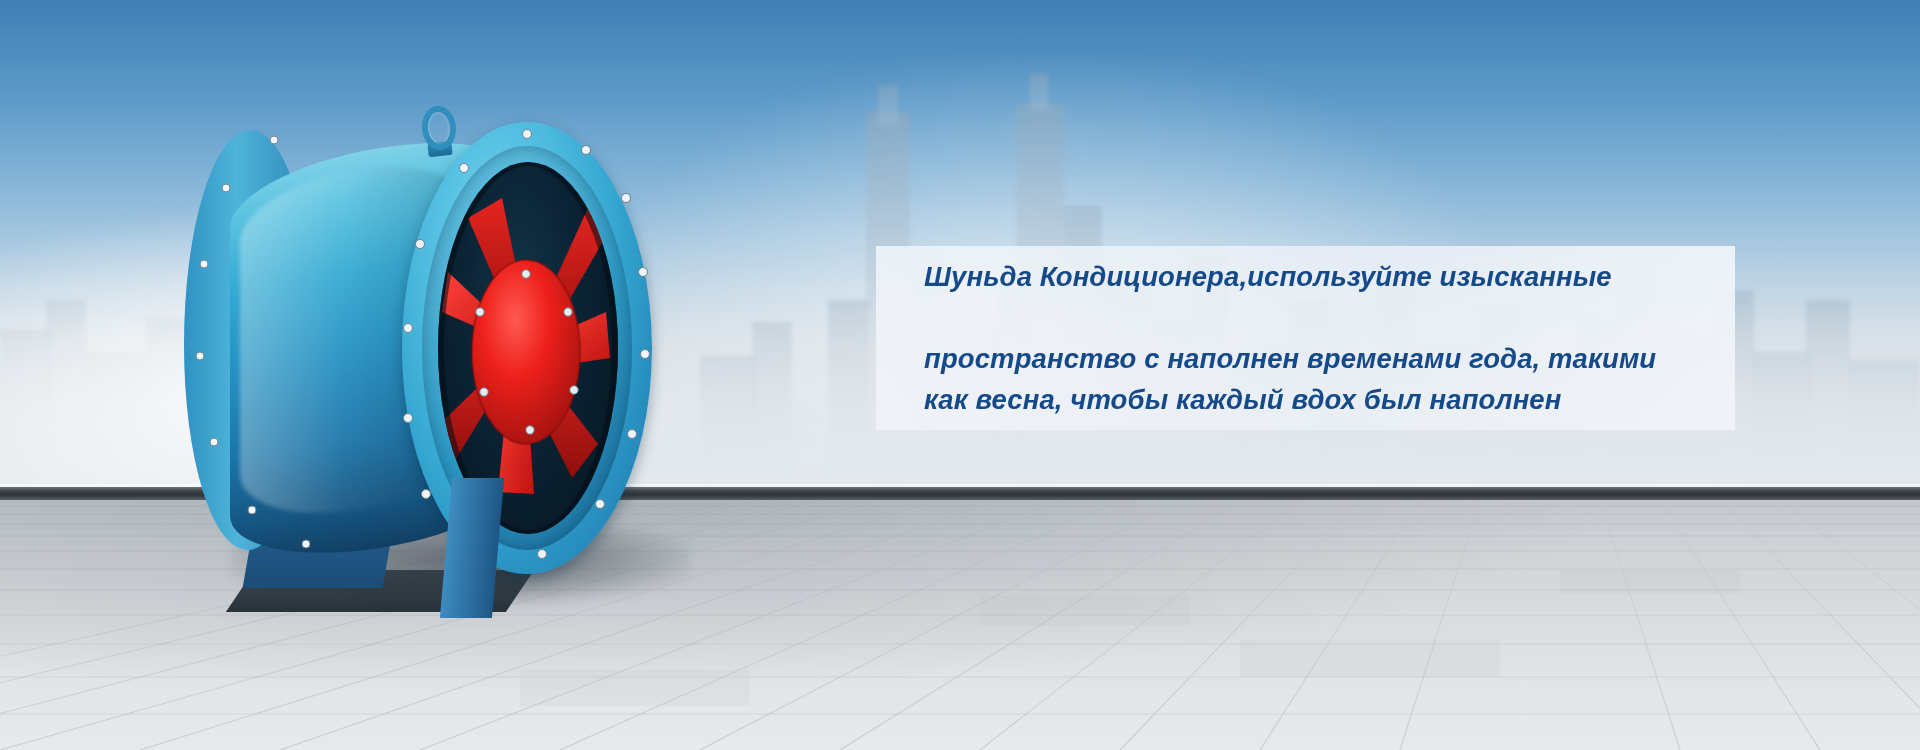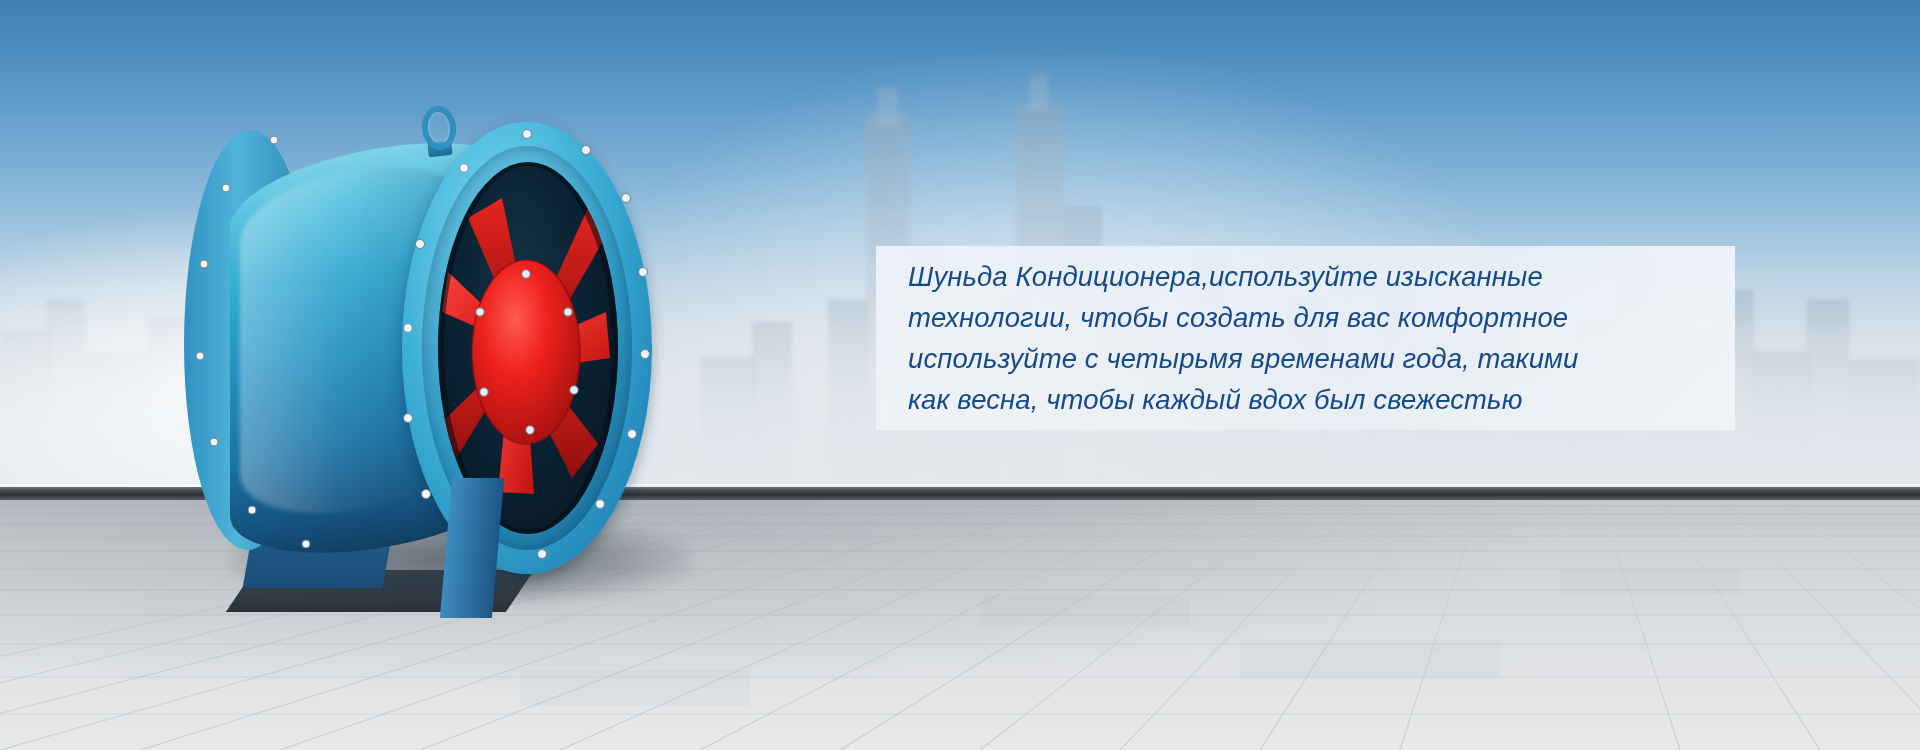--- a/index.html
+++ b/index.html
@@ -157,24 +157,24 @@
     border-radius:3px;transform:rotate(-6deg);
   }
 
   
   .text-panel{
     position:absolute;left:876px;top:246px;width:859px;height:184px;
     background:linear-gradient(to right, rgba(240,244,249,.90) 0%, rgba(235,240,246,.86) 55%, rgba(241,245,249,.92) 100%);
     display:flex;align-items:center;
   }
   .text-panel .copy{
-    margin:0;padding:0 28px 0 32px;
+    margin:16px;padding:0 28px 0 32px;
     color:#154a8a;
     font-family:"Liberation Sans", sans-serif;
-    font-style:italic;font-weight:normal;
+    font-style:italic;font-weight:bold;
     font-size:27.5px;line-height:41px;
     letter-spacing:.1px;
   }
 </style>
 </head>
 <body>
 
 <div id="banner">
 
   <div class="sky"></div>
@@ -394,19 +394,19 @@
         <circle cx="128" cy="420" r="4"></circle>
       </g>
     </svg>
 
     <div class="foot foot-front"></div>
   </div>
 
   <div class="text-panel">
     <p class="copy">
       <span>Шуньда Кондиционера,используйте изысканные</span><br>
-      <span>технологии, чтобы создать для вас комфортное</span><br>
-      <span>используйте с четырьмя временами года, такими</span><br>
-      <span>как весна, чтобы каждый вдох был свежестью</span><br>
+      <br>
+      <span>пространство с наполнен временами года, такими</span><br>
+      <span>как весна, чтобы каждый вдох был наполнен</span><br>
     </p>
   </div>
 
 </div>
 
 </body></html>

